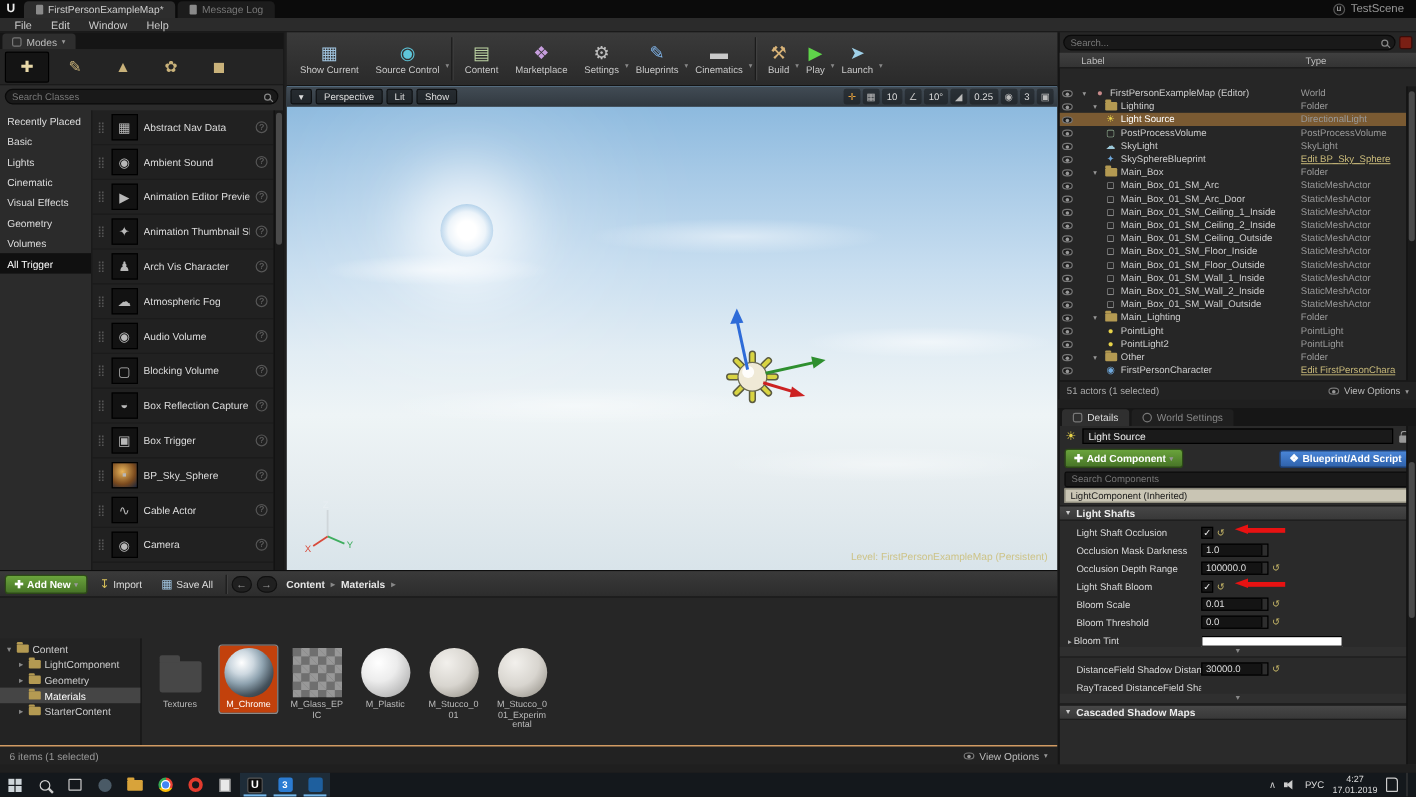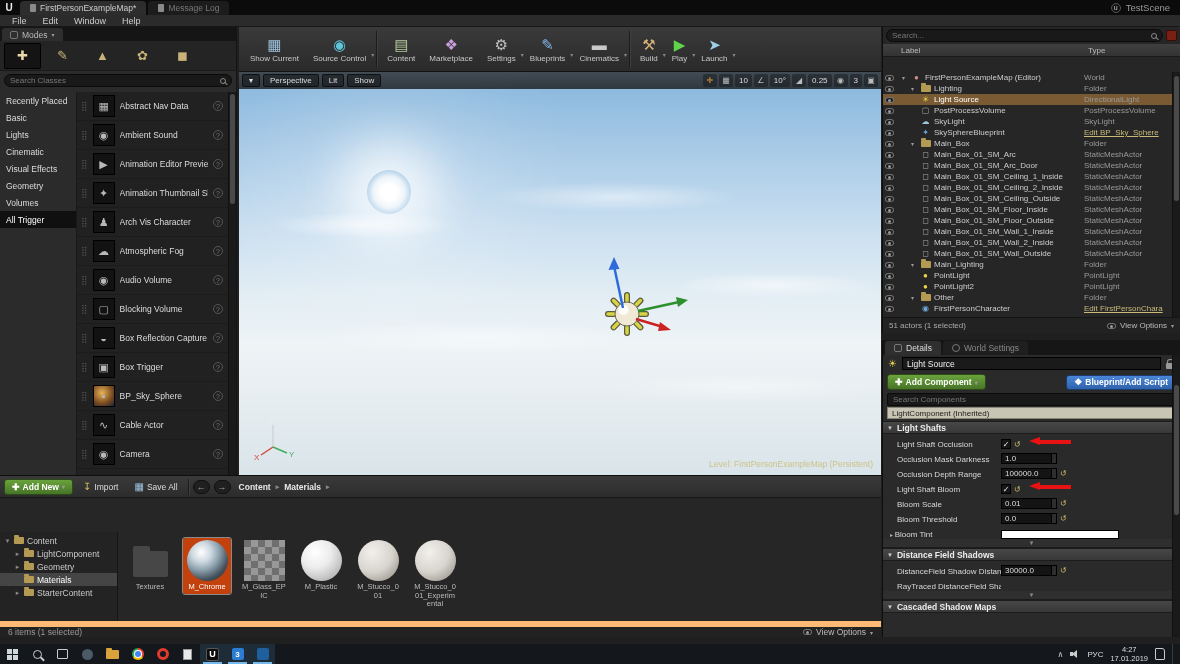--- a/index.html
+++ b/index.html
@@ -104,21 +104,21 @@
   .thumb{width:41px;height:41px;flex:none}
   .thumb.chrome{border-radius:50%;background:radial-gradient(circle at 35% 30%,#fff,#cdd8e0 25%,#8fa3b0 45%,#45525c 70%,#1e242a 100%)}
   .thumb.plastic{border-radius:50%;background:radial-gradient(circle at 35% 30%,#fff,#ececec 40%,#bdbdbd 75%,#8a8a8a)}
   .thumb.stucco{border-radius:50%;background:radial-gradient(circle at 35% 30%,#f2f0ec,#d8d5cf 50%,#a8a49c 80%,#7a766e)}
   .thumb.glass{background-color:#6f6f6f;background-image:linear-gradient(45deg,#989898 25%,transparent 25%,transparent 75%,#989898 75%),linear-gradient(45deg,#989898 25%,transparent 25%,transparent 75%,#989898 75%);background-size:14px 14px;background-position:0 0,7px 7px}
   .thumb.folder{position:relative}
   .thumb.folder::before{content:'';position:absolute;left:3px;right:3px;top:11px;bottom:4px;background:#474747;border-radius:2px}
   .thumb.folder::after{content:'';position:absolute;left:3px;top:6px;width:17px;height:6px;background:#474747;border-radius:2px 2px 0 0}
   .tname{font-size:7.5px;color:#bbb;text-align:center;word-break:break-all;line-height:1.15}
   .tile.sel .tname{color:#fff}
-  .cb-foot{position:absolute;left:0;bottom:0;right:0;height:16px;background:#222;border-top:6px solid #fdba74;display:flex;align-items:center;padding:0 8px;color:#999;font-size:8.5px}
+  .cb-foot{position:absolute;left:0;bottom:0;right:0;height:16px;background:#222;border-top:1px solid #fdba74;display:flex;align-items:center;padding:0 8px;color:#999;font-size:8.5px}
 
   
   .outliner{position:absolute;left:882px;top:27px;width:298px;height:306px;background:#262626;border-left:1px solid #0e0e0e}
   .osearch{height:17px;display:flex;align-items:center;gap:3px;padding:2px 3px}
   .osearch .searchbox{flex:1}
   .red-sq{width:11px;height:11px;background:#7a1f14;border:1px solid #3a0c08;border-radius:2px;flex:none}
   .ohead{height:13px;background:linear-gradient(#404040,#333);display:flex;align-items:center;border-bottom:1px solid #1a1a1a;font-size:8px;color:#bbb}
   .ohl{padding-left:18px}
   .ohr{margin-left:auto;width:92px}
   .orows{position:absolute;left:0;top:45px;right:8px;bottom:16px;overflow:hidden}
@@ -837,24 +837,20 @@
             <span class="dreset">↺</span>
           </span>
         </div>
         <div class="drow">
           <span class="dlabel hdr">Bloom Tint</span>
           <span class="dctrl">
             <span class="dcolor" style="background: rgb(255, 255, 255);"></span>
           </span>
         </div>
         <div class="dsec-exp">▼</div>
-        <div class="dsec-head">
-          <span class="dsec-arrow">▼</span>
-          <span>Distance Field Shadows</span>
-        </div>
         <div class="drow">
           <span class="dlabel">DistanceField Shadow Distan</span>
           <span class="dctrl">
             <span class="dnum">30000.0</span>
             <span class="dreset">↺</span>
           </span>
         </div>
         <div class="drow">
           <span class="dlabel">RayTraced DistanceField Sha</span>
           <span class="dctrl"></span>

